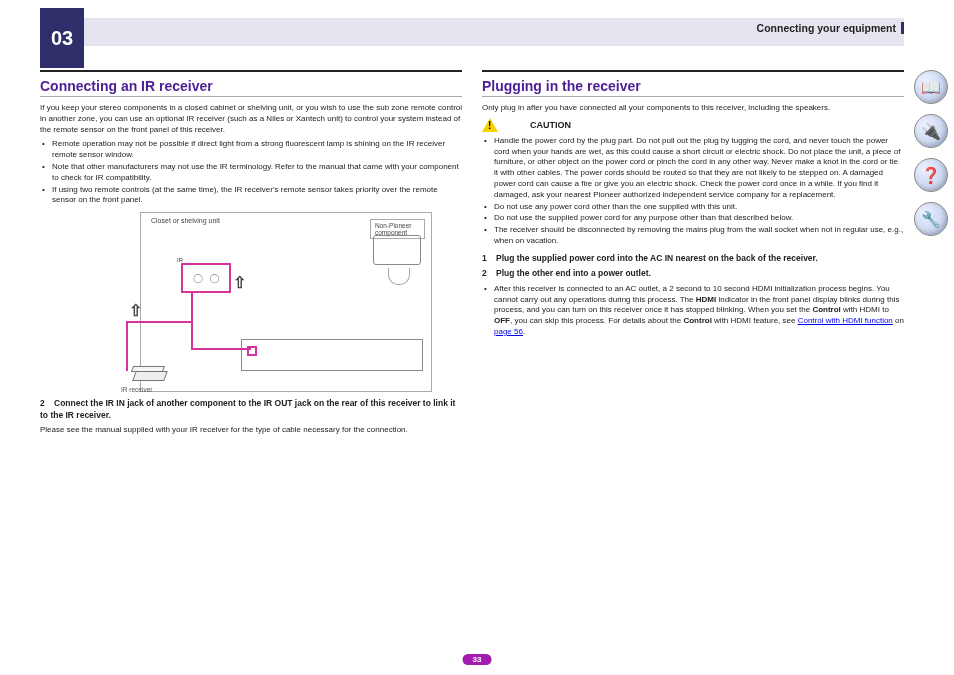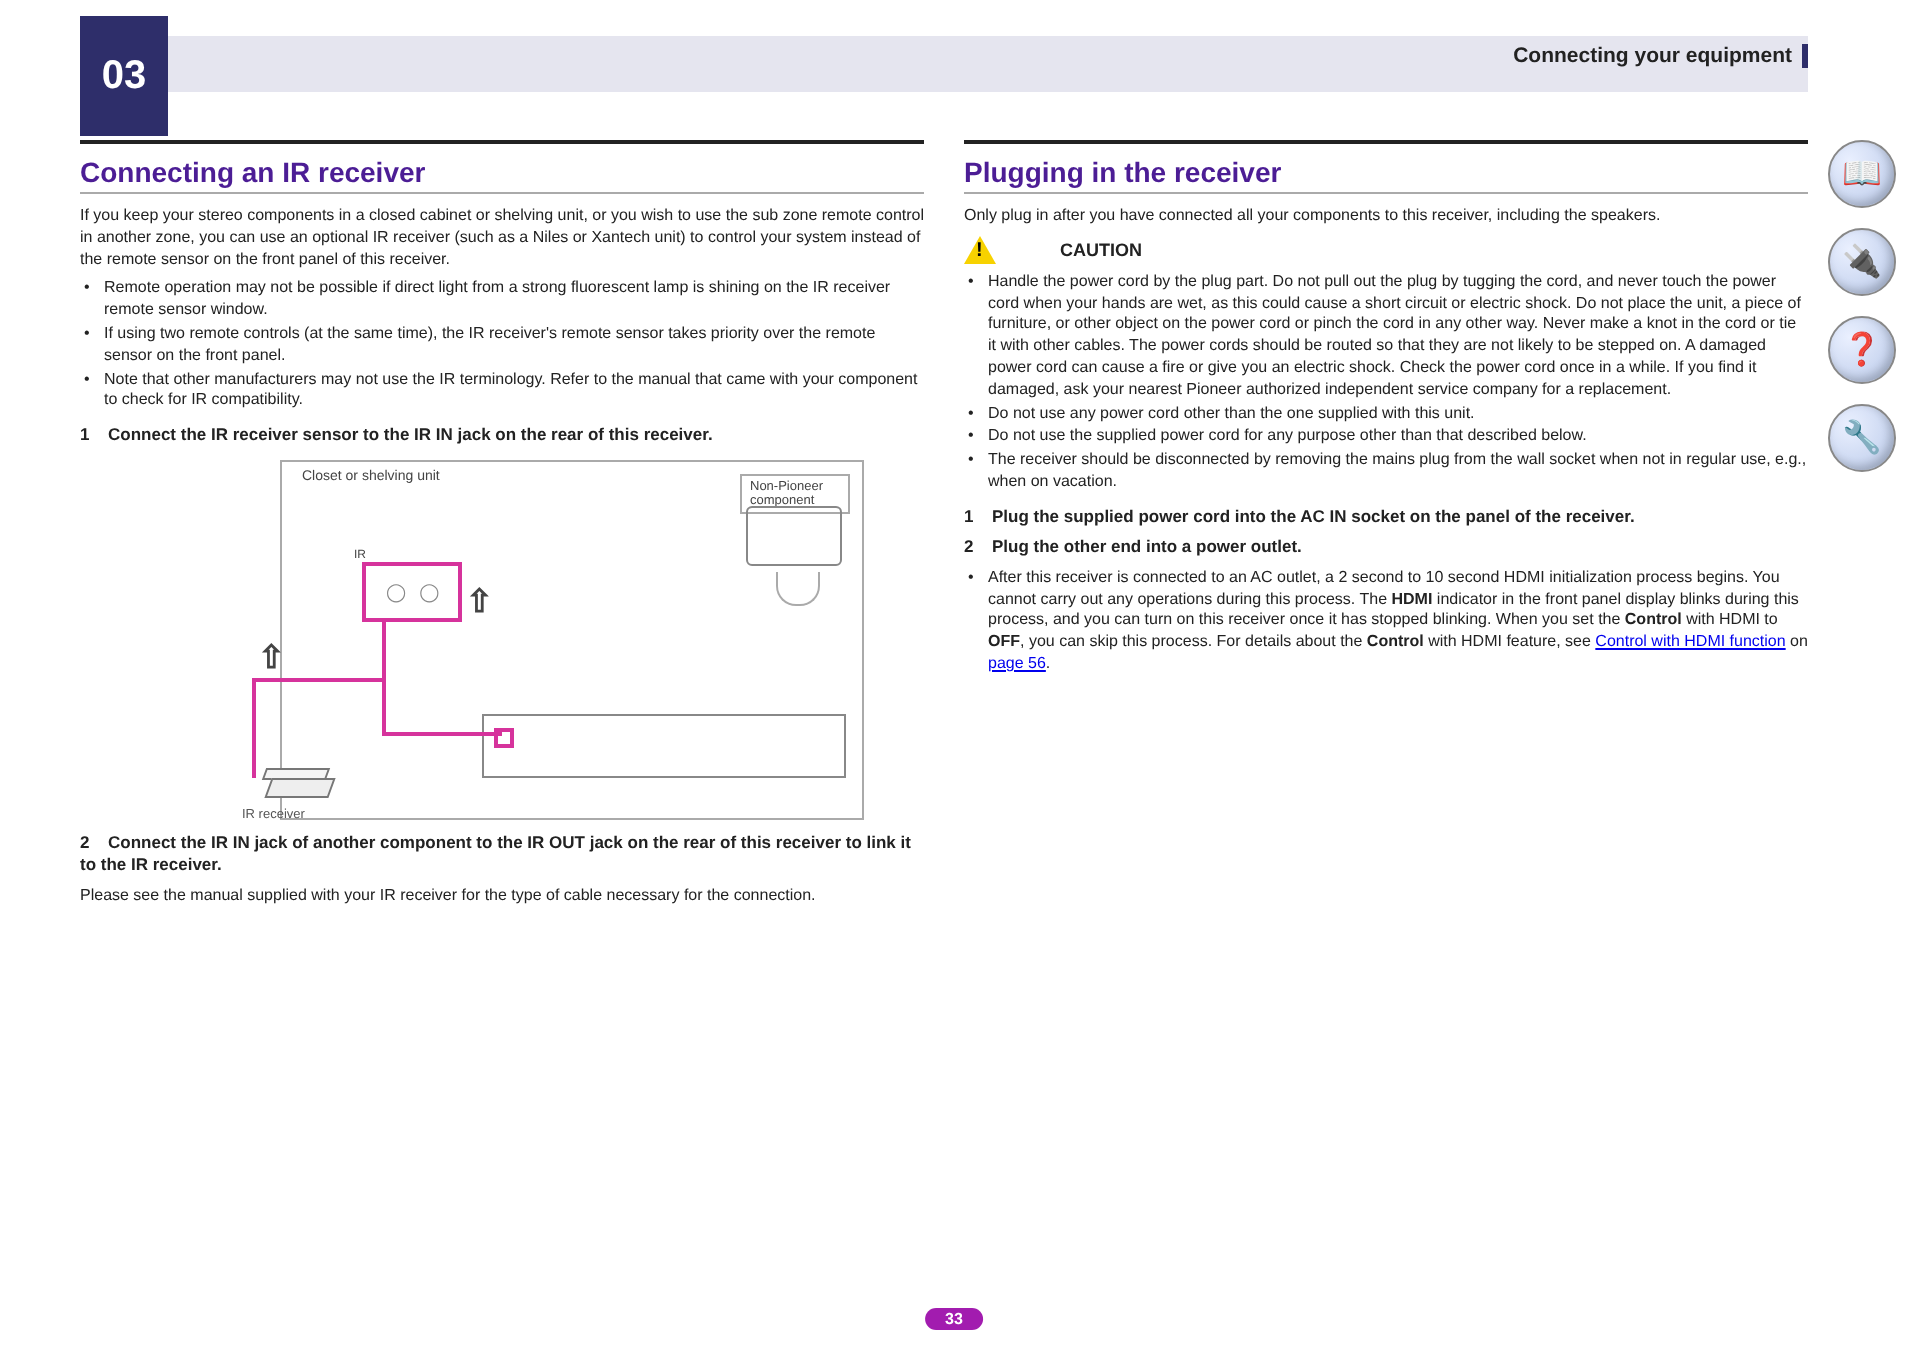--- a/index.html
+++ b/index.html
@@ -60,24 +60,23 @@
 
 <div class="page-body">
 
   <div class="col">
     <div class="hr-thick"></div>
     <h2>Connecting an IR receiver</h2>
     <div class="hr-thin"></div>
     <p class="intro">If you keep your stereo components in a closed cabinet or shelving unit, or you wish to use the sub zone remote control in another zone, you can use an optional IR receiver (such as a Niles or Xantech unit) to control your system instead of the remote sensor on the front panel of this receiver.</p>
     <ul class="bullets">
       <li>Remote operation may not be possible if direct light from a strong fluorescent lamp is shining on the IR receiver remote sensor window.</li>
+      <li>Note that other manufacturers may not use the IR terminology. Refer to the manual that came with your component to check for IR compatibility.</li>
       <li>If using two remote controls (at the same time), the IR receiver's remote sensor takes priority over the remote sensor on the front panel.</li>
-      <li>Note that other manufacturers may not use the IR terminology. Refer to the manual that came with your component to check for IR compatibility.</li>
     </ul>
-    <p class="step"><span class="num">1</span><span>Connect the IR receiver sensor to the IR IN jack on the rear of this receiver.</span></p>
 
     <div class="figure">
       <span class="fig-label-top">Closet or shelving unit</span>
       <div class="fig-label-right">Non-Pioneer component</div>
       <div class="non-pioneer-box"></div>
       <div class="ir-port-box">
           <span class="label">IR</span>
         </div>
       <span class="arrow1">⇧</span>
       <span class="arrow2">⇧</span>
@@ -108,21 +107,21 @@
     <div class="caution-row">
       <div class="caution-icon"></div>
       <span class="caution-text">CAUTION</span>
     </div>
     <ul class="bullets">
       <li>Handle the power cord by the plug part. Do not pull out the plug by tugging the cord, and never touch the power cord when your hands are wet, as this could cause a short circuit or electric shock. Do not place the unit, a piece of furniture, or other object on the power cord or pinch the cord in any other way. Never make a knot in the cord or tie it with other cables. The power cords should be routed so that they are not likely to be stepped on. A damaged power cord can cause a fire or give you an electric shock. Check the power cord once in a while. If you find it damaged, ask your nearest Pioneer authorized independent service company for a replacement.</li>
       <li>Do not use any power cord other than the one supplied with this unit.</li>
       <li>Do not use the supplied power cord for any purpose other than that described below.</li>
       <li>The receiver should be disconnected by removing the mains plug from the wall socket when not in regular use, e.g., when on vacation.</li>
     </ul>
-    <p class="step"><span class="num">1</span><span>Plug the supplied power cord into the AC IN socket on the panel of the receiver.</span></p>
+    <p class="step"><span class="num">1</span><span>Plug the supplied power cord into the AC IN nearest on the back of the receiver.</span></p>
     <p class="step"><span class="num">2</span><span>Plug the other end into a power outlet.</span></p>
     <ul class="bullets">
       <li>
         <span class="note-inline">After this receiver is connected to an AC outlet, a 2 second to 10 second HDMI initialization process begins. You cannot carry out any operations during this process. The </span><b>HDMI</b><span> indicator in the front panel display blinks during this process, and you can turn on this receiver once it has stopped blinking. When you set the </span><b>Control</b><span> with HDMI to </span><b>OFF</b><span>, you can skip this process. For details about the </span><b>Control</b><span> with HDMI feature, see </span><a class="link" href="#">Control with HDMI function</a><span> on </span><a class="link" href="#">page 56</a><span>.</span>
       </li>
     </ul>
   </div>
 </div>
 
 <div class="page-num">33</div>

